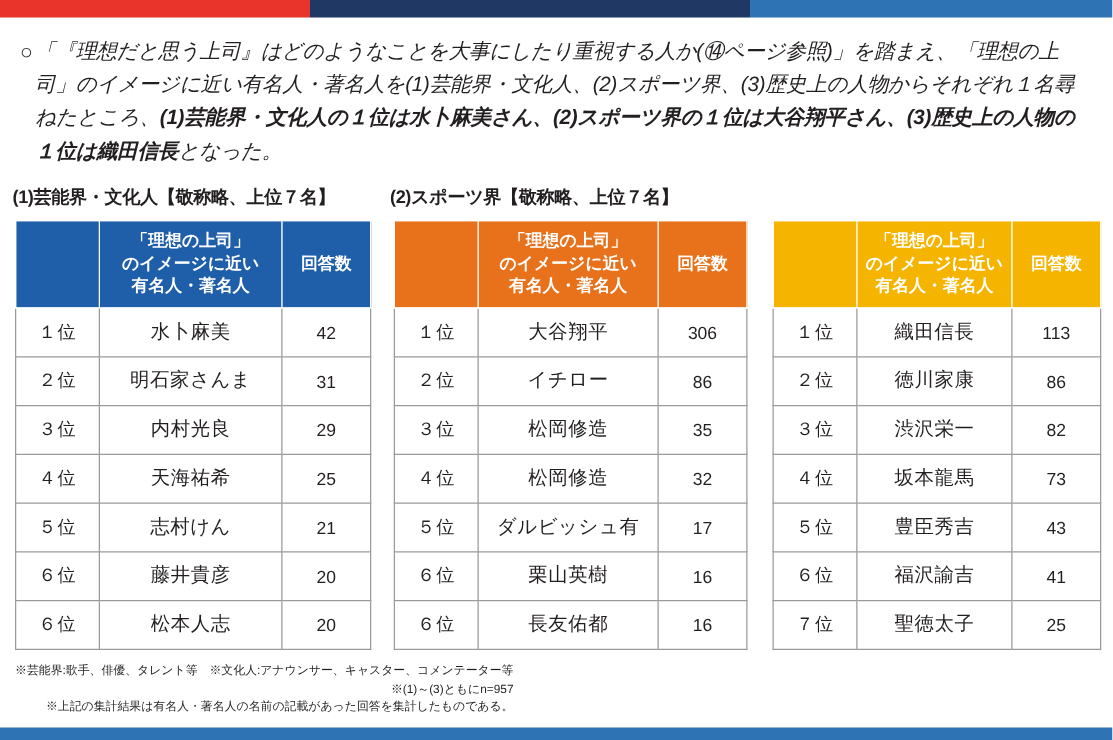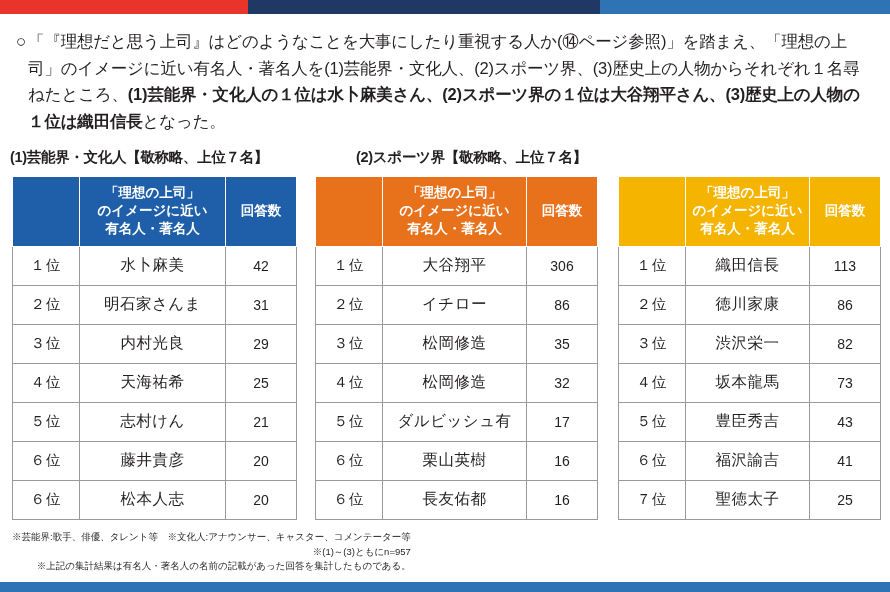--- a/index.html
+++ b/index.html
@@ -36,20 +36,21 @@
     letter-spacing: -0.2px;
   }
   .lead-bullet {
     flex: 0 0 auto;
     font-size: 17px;
     line-height: 1.62;
     padding-right: 2px;
   }
   .lead-text {
     flex: 1 1 auto;
+    font-style: italic;
   }
   .lead-text b {
     font-weight: bold;
   }
 
   
   .captions {
     position: absolute;
     top: 148px;
     left: 0;
@@ -57,21 +58,21 @@
     height: 24px;
   }
   .cap {
     position: absolute;
     font-size: 14.5px;
     font-weight: bold;
     letter-spacing: -0.3px;
     white-space: nowrap;
   }
   .cap1 { left: 10px; }
-  .cap2 { left: 312px; margin-left: 44px; }
+  .cap2 { left: 312px; }
   .cap3 { left: 618px; }
 
   
   .tables {
     position: absolute;
     top: 176px;
     left: 0;
     width: 890px;
   }
   .tblwrap {

